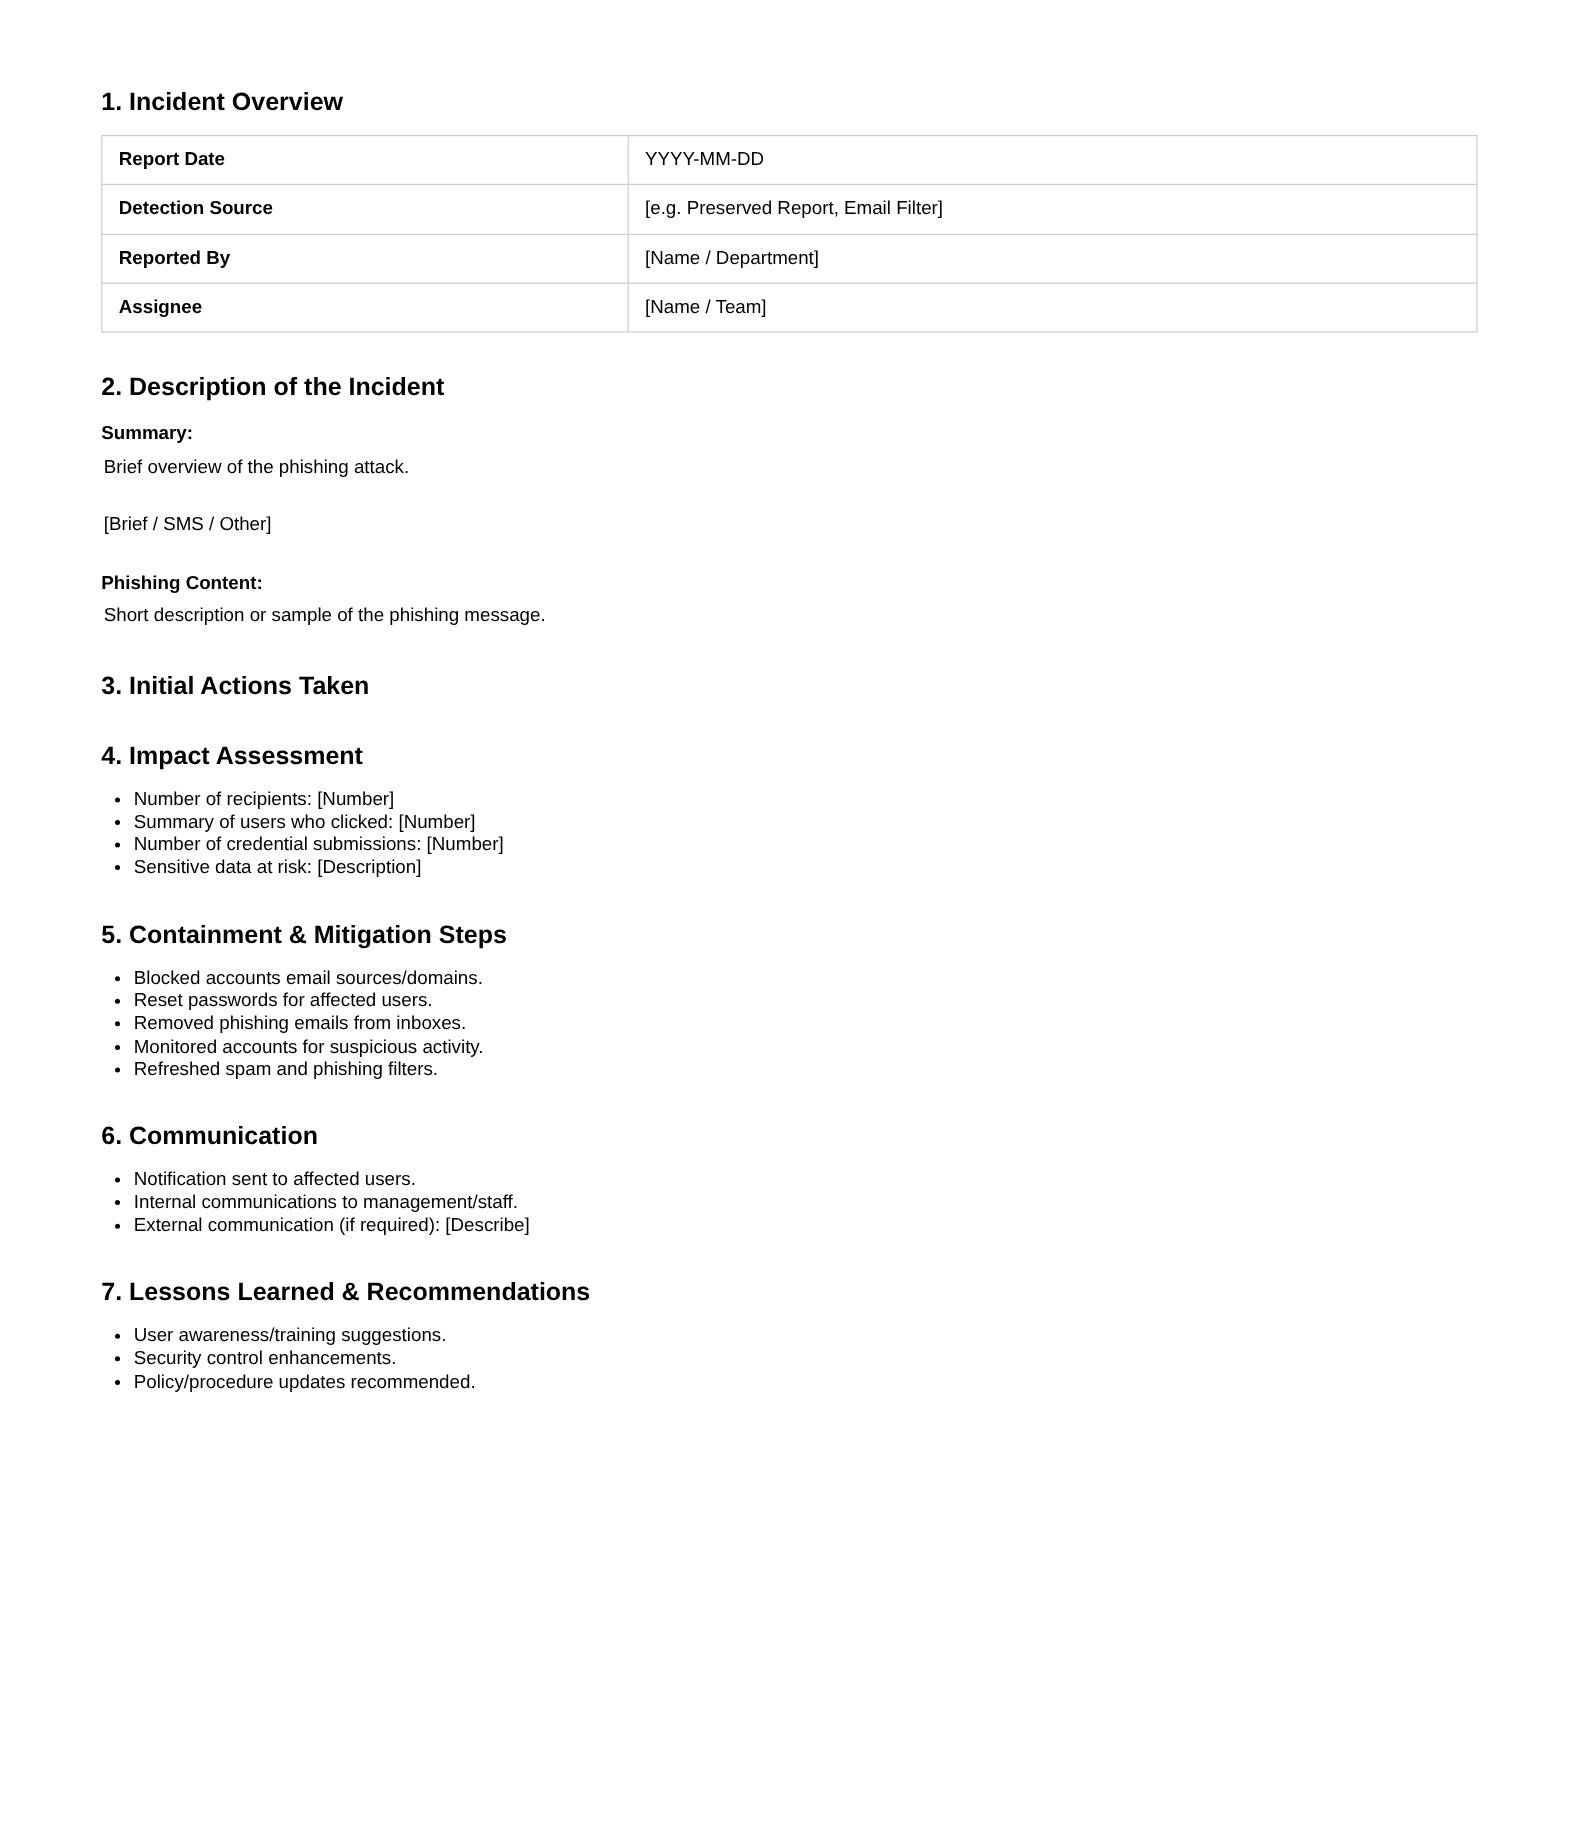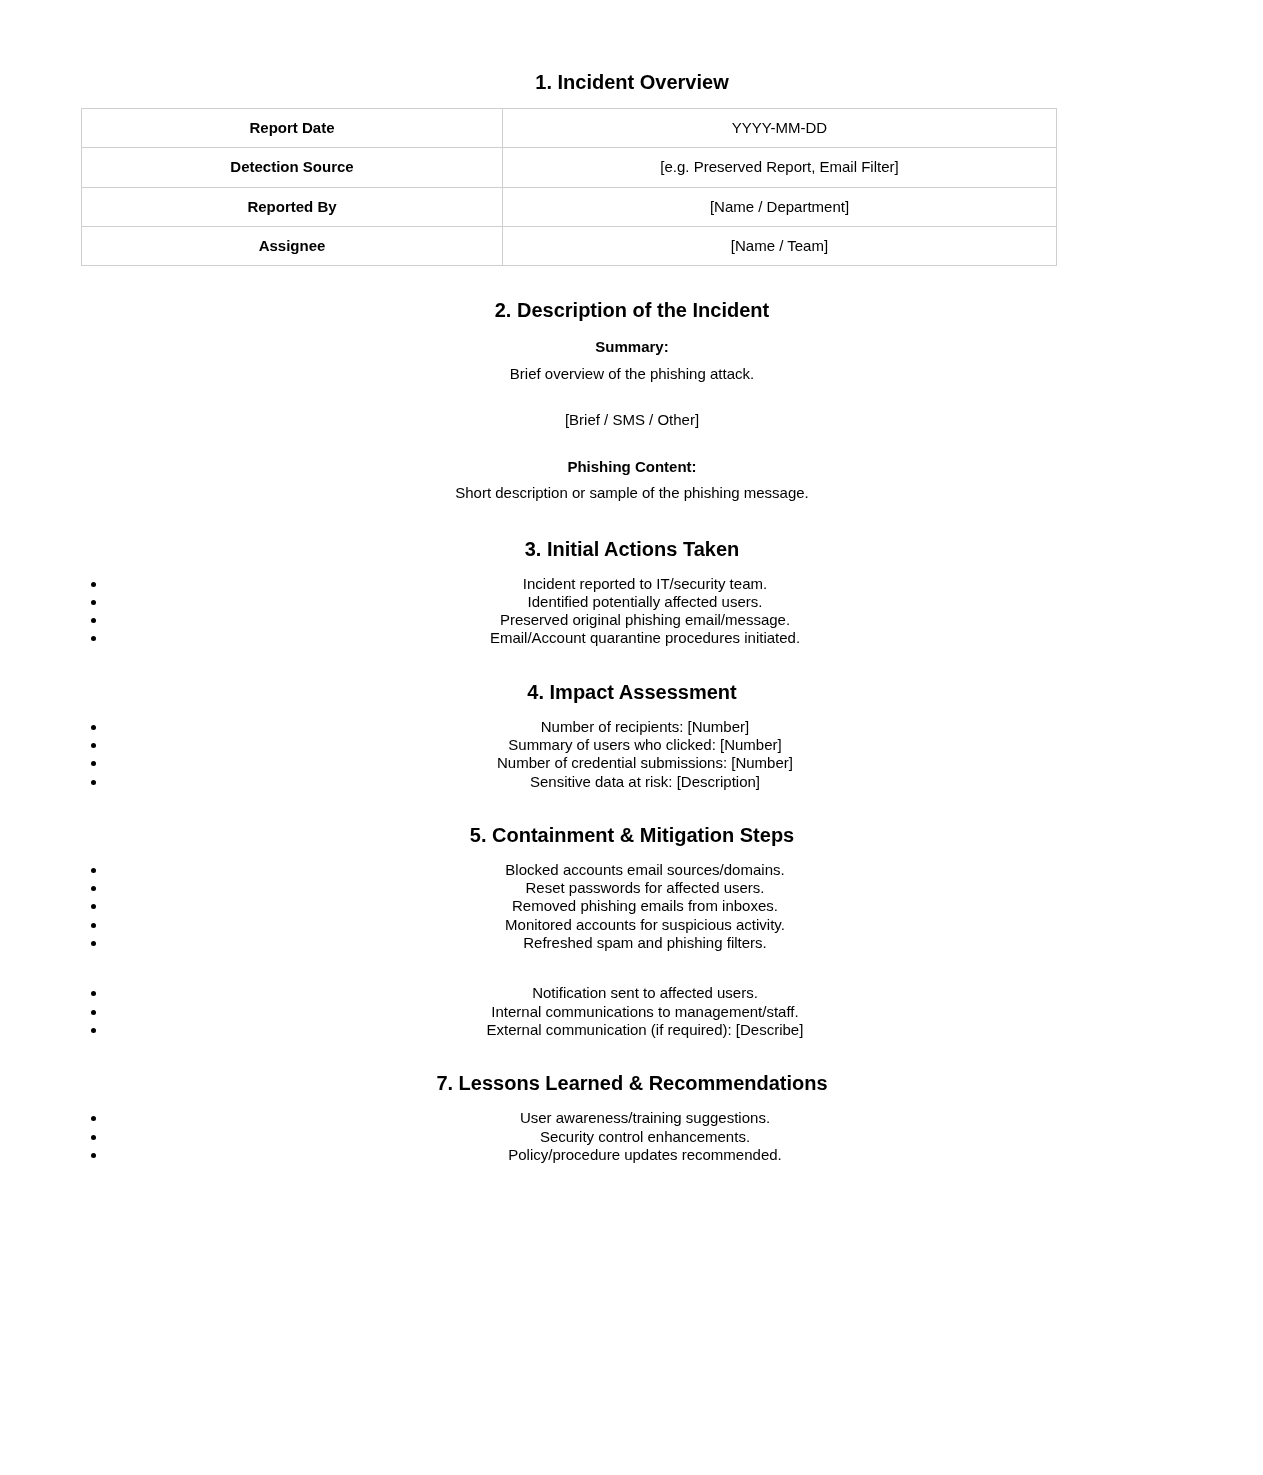--- a/index.html
+++ b/index.html
@@ -26,26 +26,25 @@
     letter-spacing: -0.2px;
   }
   h2.section-heading {
     font-size: 20px;
     font-weight: bold;
     line-height: 1.2;
     margin: 0 0 14px 0;
   }
   .section {
     margin-bottom: 32px;
-    text-align: center;
   }
   
   table.overview-table {
     border-collapse: collapse;
-    width: 976px;
+    width: 1101px;
     table-layout: fixed;
     margin-top: 2px;
   }
   table.overview-table td {
     border: 1px solid #cfcfcf;
     padding: 9px 13px;
     font-size: 15px;
     line-height: 1.35;
     vertical-align: middle;
     height: 17px;
@@ -134,26 +133,20 @@
       </div>
       <div class="field-block">
         <p class="field-label">Phishing Content:</p>
         <p class="field-value">Short description or sample of the phishing message.</p>
       </div>
     </div>
   </div>
 
   <div class="section">
     <h2 class="section-heading">3. Initial Actions Taken</h2>
-    <ul class="bullet-list">
-      <li>Incident reported to IT/security team.</li>
-      <li>Identified potentially affected users.</li>
-      <li>Preserved original phishing email/message.</li>
-      <li>Email/Account quarantine procedures initiated.</li>
-    </ul>
   </div>
 
   <div class="section">
     <h2 class="section-heading">4. Impact Assessment</h2>
     <ul class="bullet-list">
       <li>Number of recipients: [Number]</li>
       <li>Summary of users who clicked: [Number]</li>
       <li>Number of credential submissions: [Number]</li>
       <li>Sensitive data at risk: [Description]</li>
     </ul>
@@ -164,20 +157,21 @@
     <ul class="bullet-list">
       <li>Blocked accounts email sources/domains.</li>
       <li>Reset passwords for affected users.</li>
       <li>Removed phishing emails from inboxes.</li>
       <li>Monitored accounts for suspicious activity.</li>
       <li>Refreshed spam and phishing filters.</li>
     </ul>
   </div>
 
   <div class="section">
+    <h2 class="section-heading">6. Communication</h2>
     <ul class="bullet-list">
       <li>Notification sent to affected users.</li>
       <li>Internal communications to management/staff.</li>
       <li>External communication (if required): [Describe]</li>
     </ul>
   </div>
 
   <div class="section">
     <h2 class="section-heading">7. Lessons Learned &amp; Recommendations</h2>
     <ul class="bullet-list">

